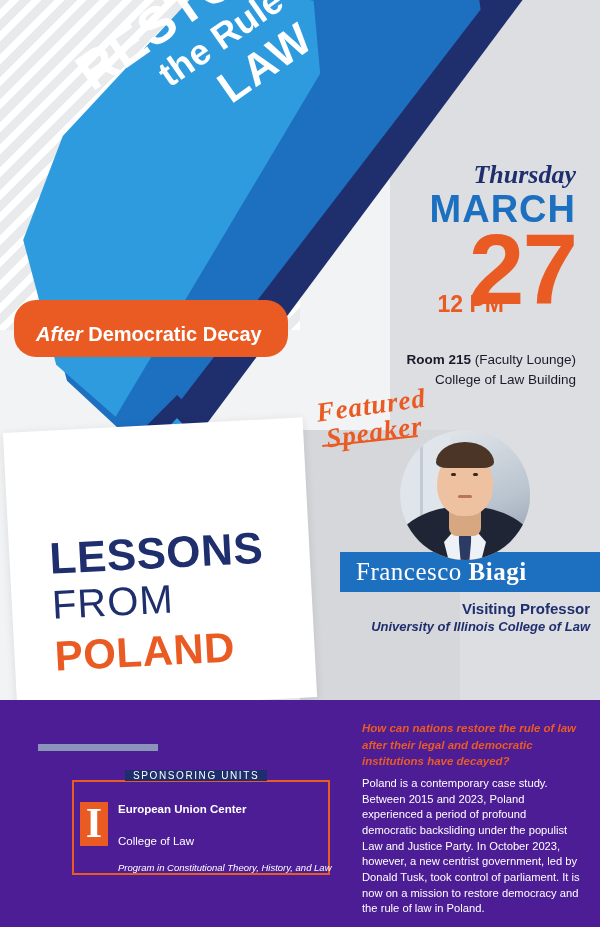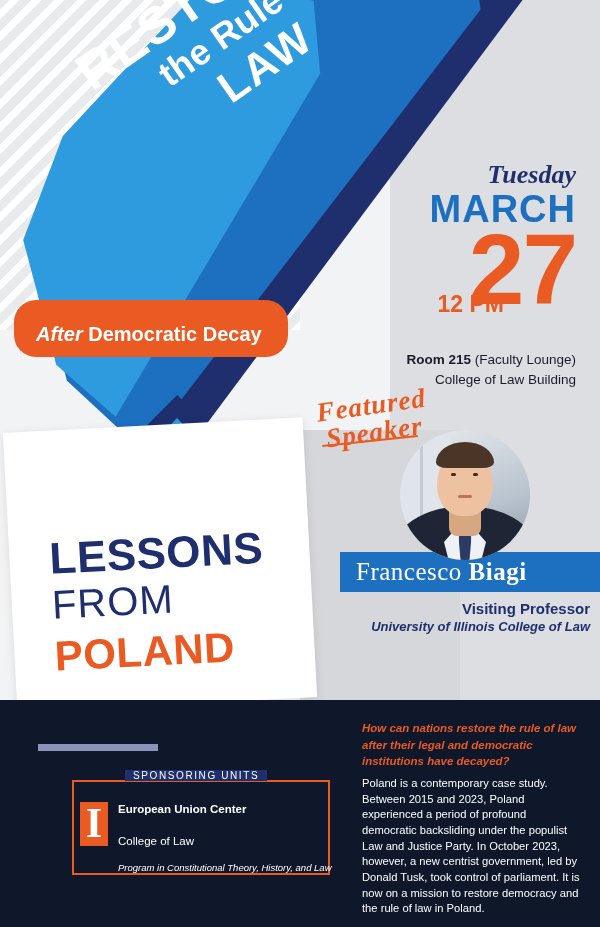--- a/index.html
+++ b/index.html
@@ -283,21 +283,21 @@
     z-index: 11;
   }
   .role-1 { font-size: 15px; font-weight: 700; color: #1f2f6e; }
   .role-2 { font-size: 13px; font-style: italic; font-weight: 700; color: #1f2f6e; margin-top: 2px; }
 
   
   .bottom {
     position: absolute;
     left: 0; bottom: 0;
     width: 600px; height: 227px;
-    background: #0f172a;
+    background: #4c1d95;
     z-index: 14;
   }
   .bottom-rule {
     position: absolute; left: 38px; top: 44px;
     width: 120px; height: 7px; background: #8a93b8;
   }
   .desc {
     position: absolute;
     left: 362px; top: 20px;
     width: 218px;
@@ -379,21 +379,21 @@
   </div>
 
   <div class="card"></div>
   <div class="card-inner">
     <div class="lessons">LESSONS</div>
     <div class="from">FROM</div>
     <div class="poland">POLAND</div>
   </div>
 
   <div class="date-block">
-    <div class="d-thursday">Tuesday</div>
+    <div class="d-thursday">Thursday</div>
     <div class="d-march">MARCH</div>
     <div class="d-row">
       <div class="d-27">27</div>
       <div class="d-time">12 PM</div>
     </div>
   </div>
 
   <div class="room">
     <b>Room 215</b><span> (Faculty Lounge)</span><br>
     <span>College of Law Building</span>

